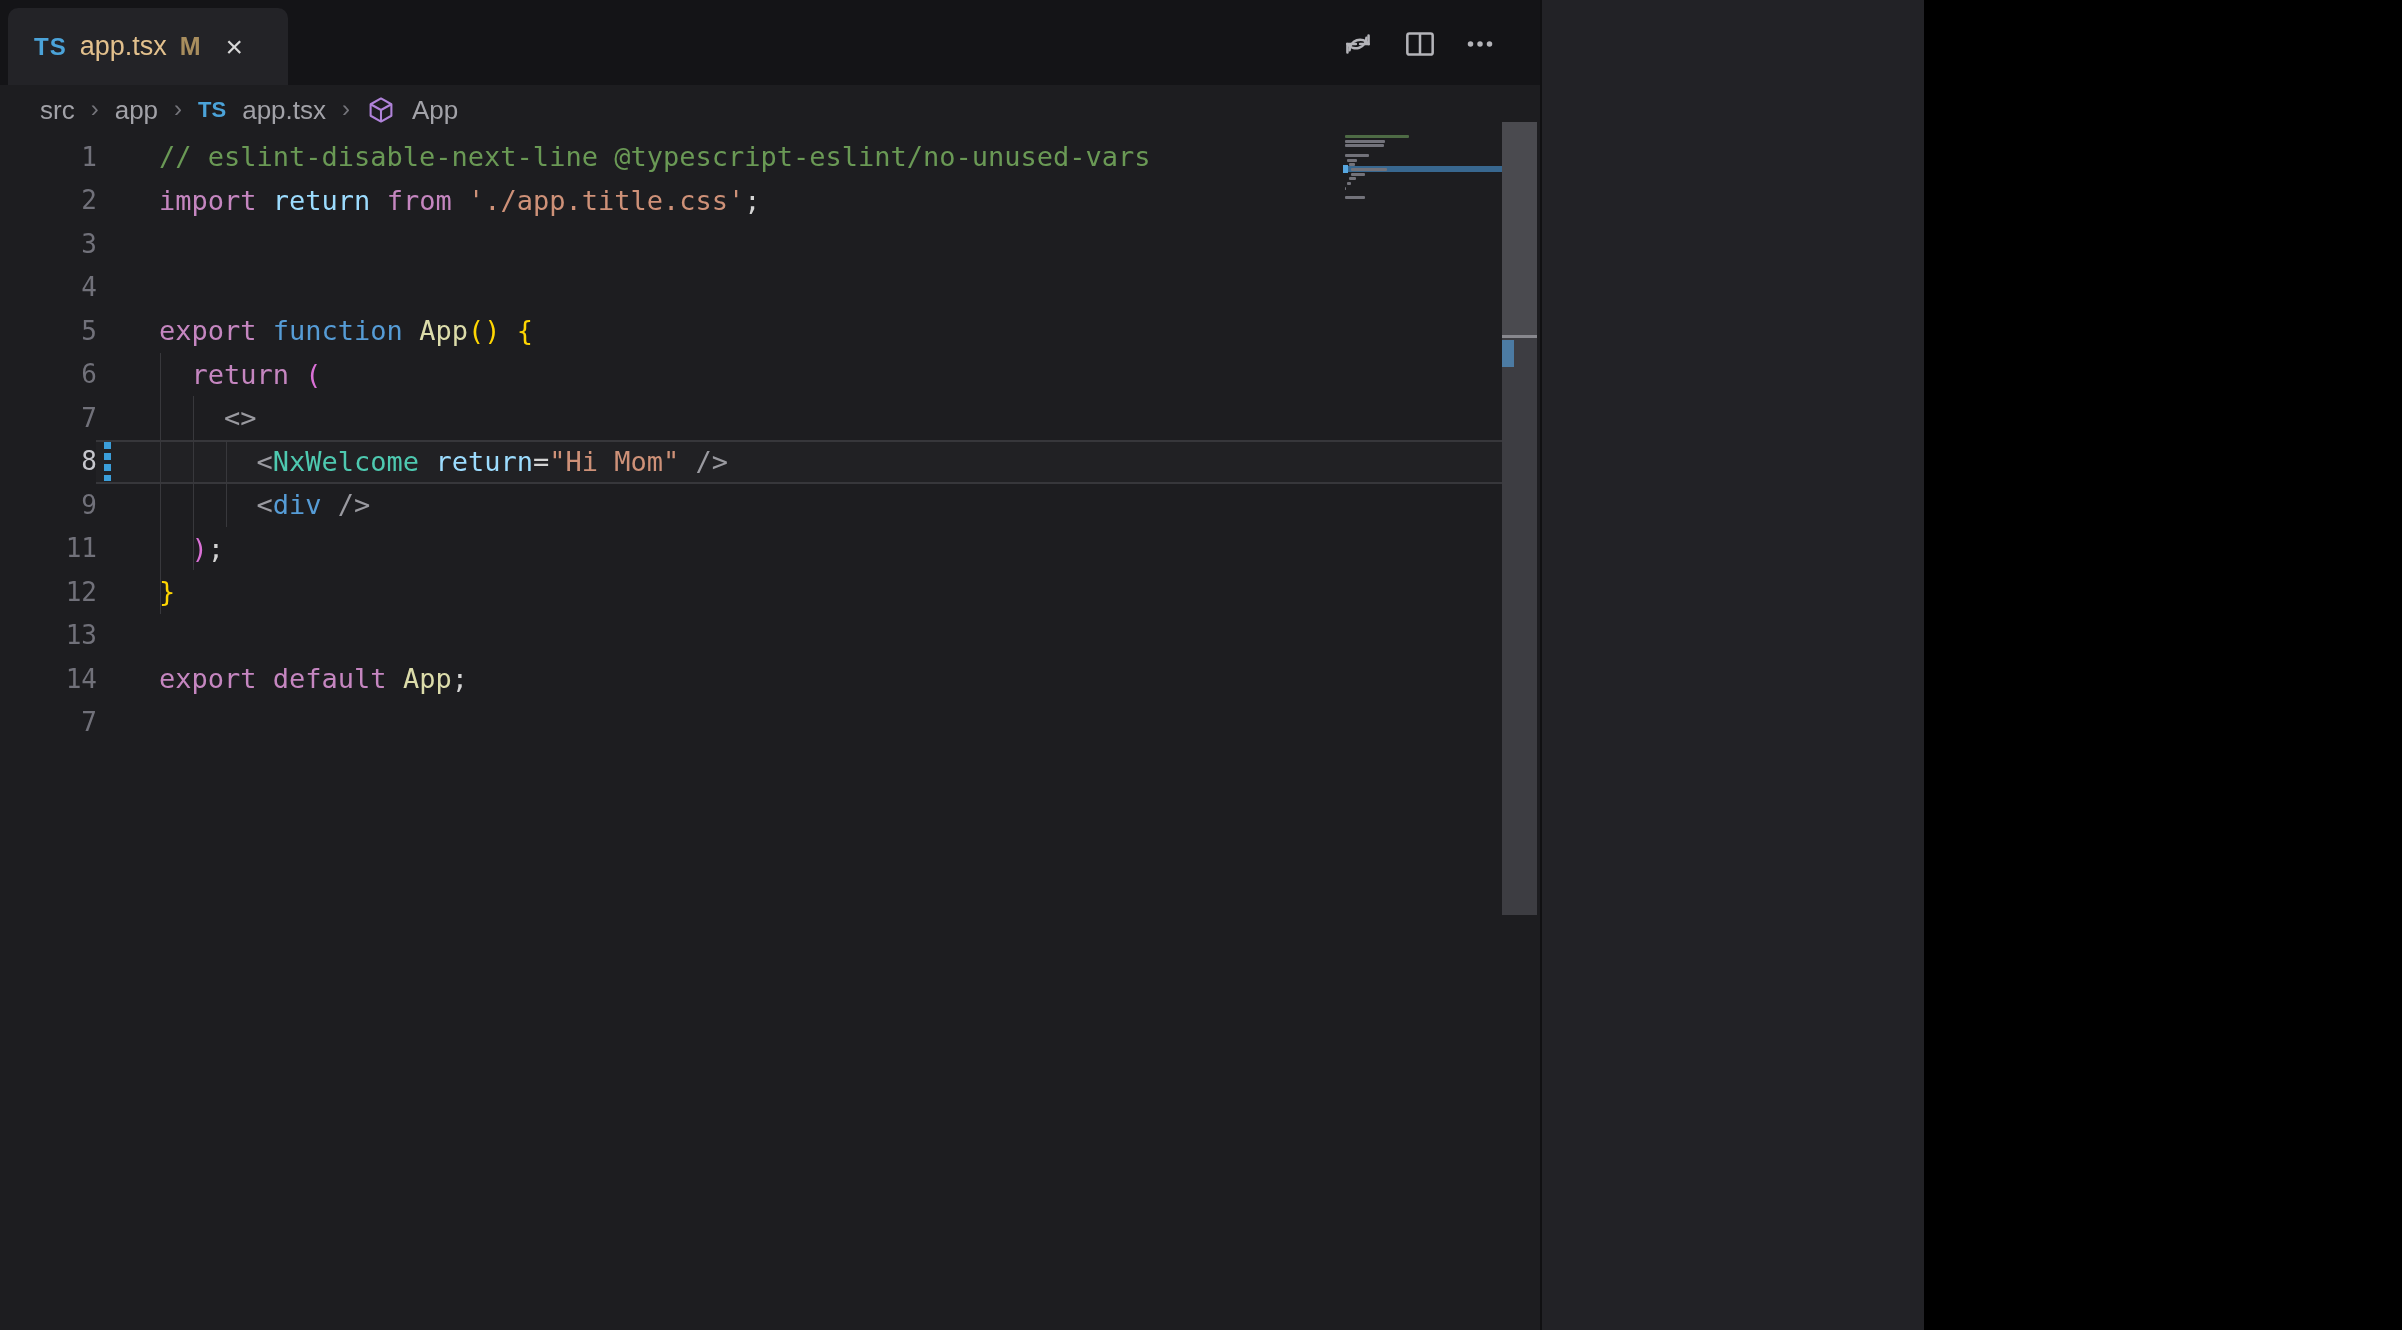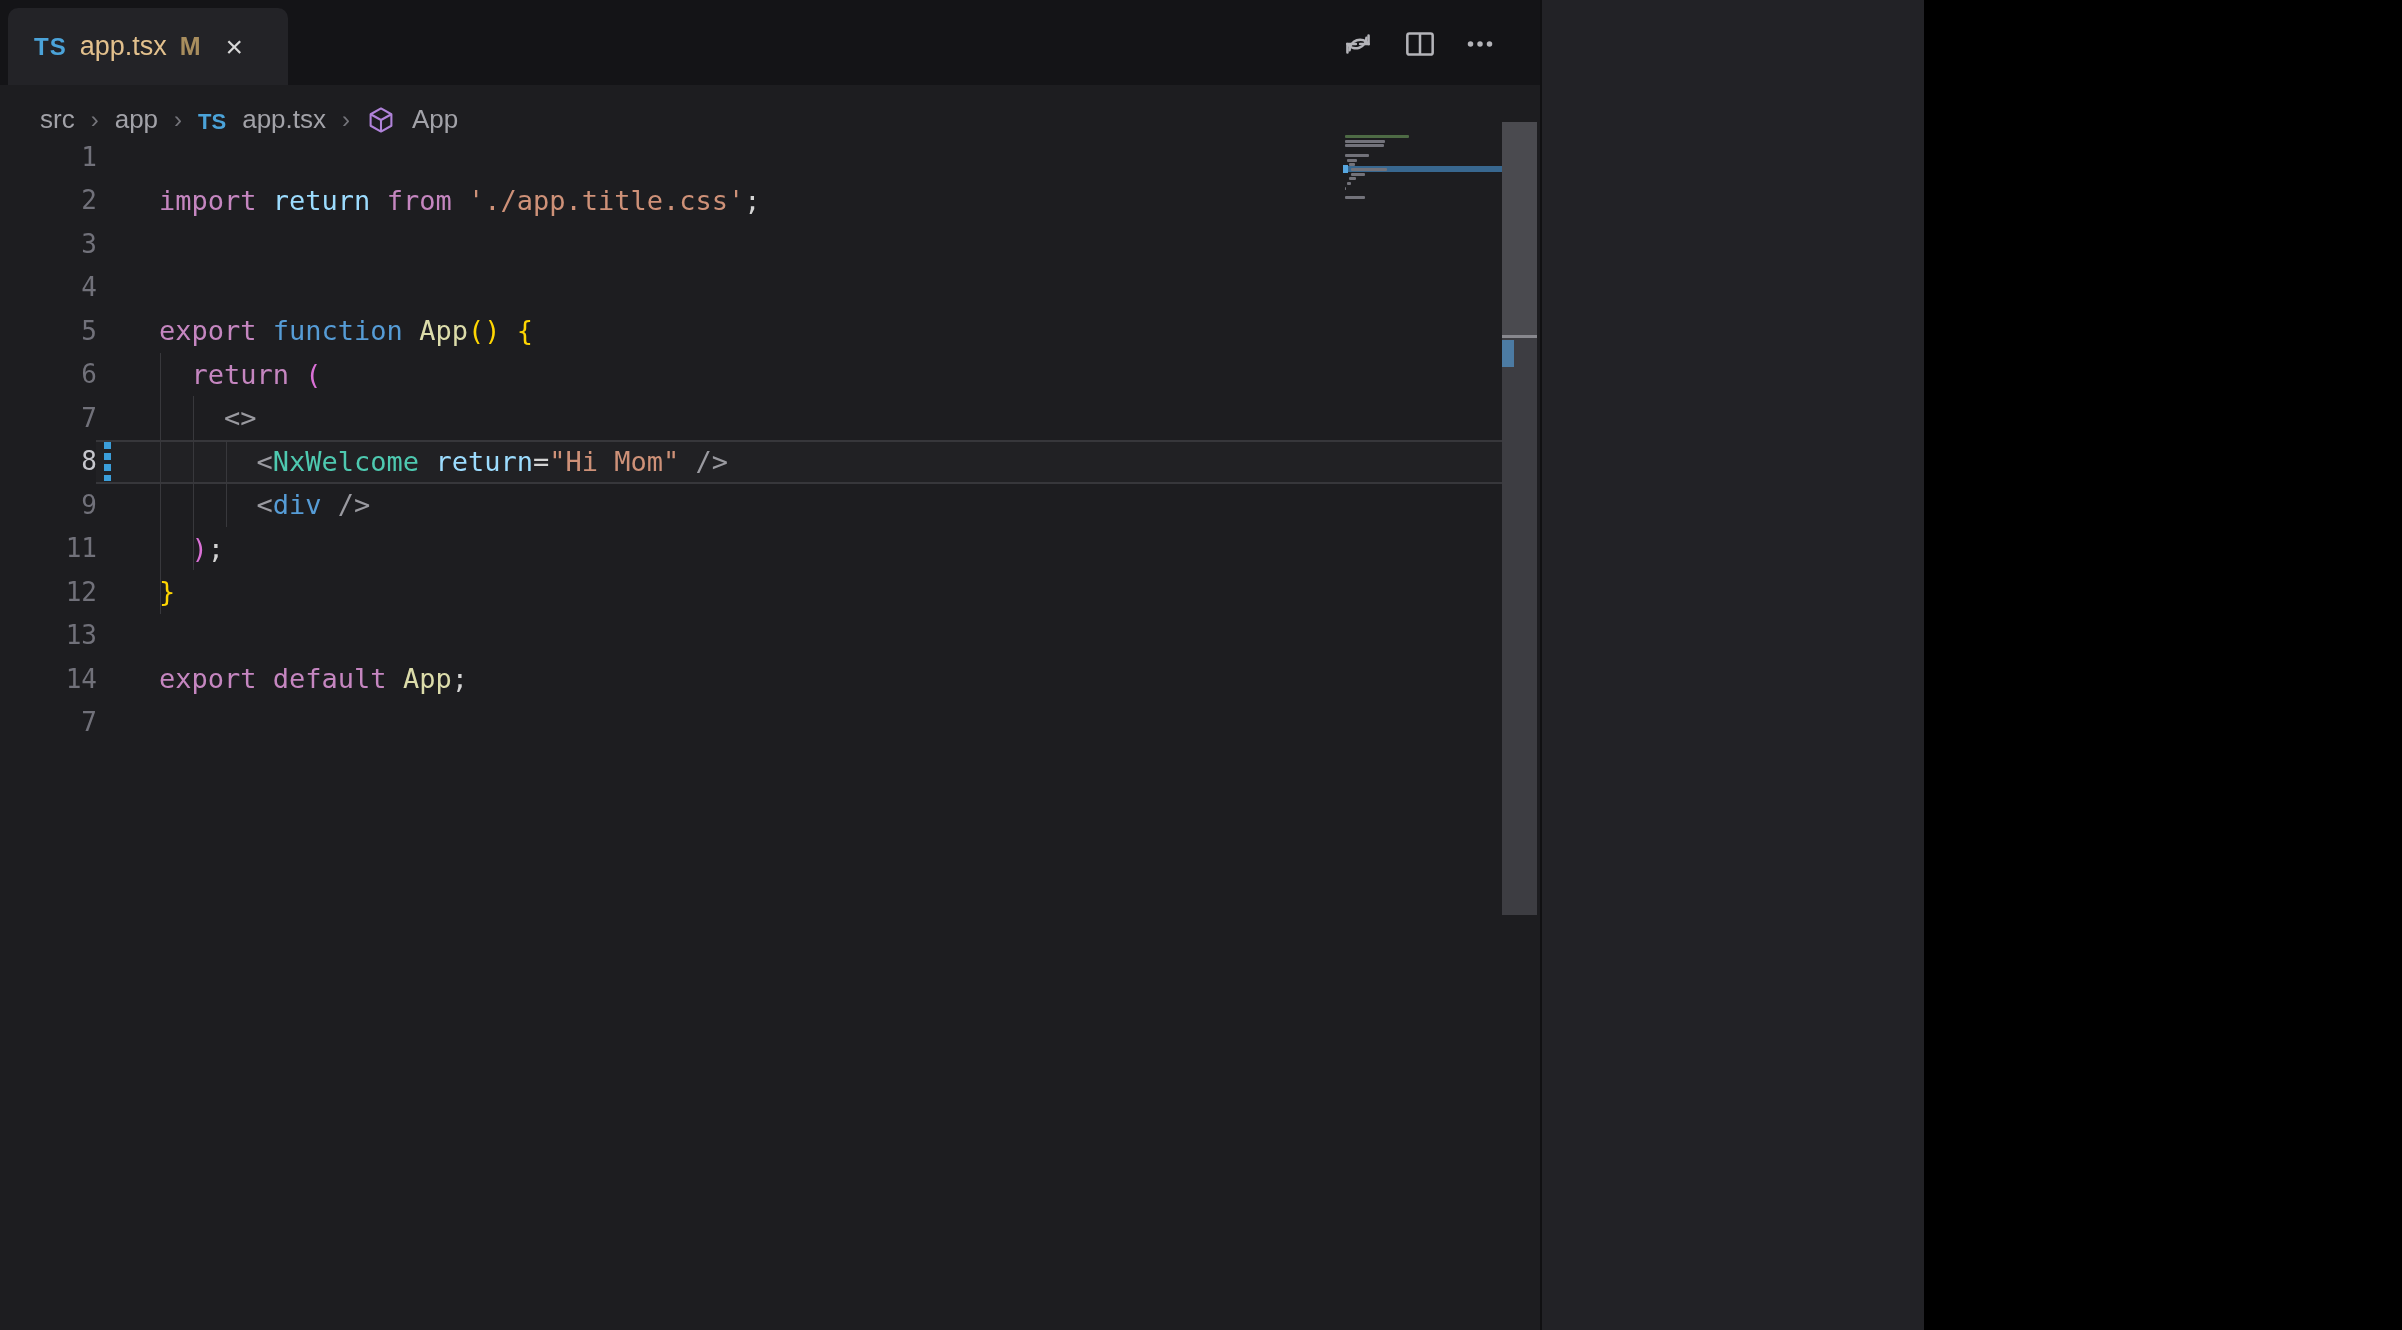--- a/index.html
+++ b/index.html
@@ -13,21 +13,21 @@
   #tab-active{left:8px;top:8px;width:280px;height:77px;background:#232327;
               border-radius:10px 10px 0 0;display:flex;align-items:center;
               gap:13px;padding-left:26px;box-sizing:border-box;}
   .ts-badge{color:#4ba3d9;font-weight:bold;font-size:24px;letter-spacing:1px;}
   #tab-title{color:#e2c08d;font-size:27px;}
   #tab-modified{color:#a98e5e;font-size:25px;font-weight:bold;}
   #tab-close{color:#d8d8d8;font-size:30px;margin-left:12px;line-height:1;}
   .toolbar-icon{width:40px;height:40px;top:24px;color:#b4b4b9;display:flex;
                 align-items:center;justify-content:center;}
   #breadcrumb{left:0;top:85px;width:1540px;height:50px;display:flex;
-              align-items:flex-end;padding-left:40px;box-sizing:border-box;
+              align-items:center;padding-left:40px;box-sizing:border-box;
               gap:16px;font-size:26px;color:#a2a2a8;}
   .crumb-sep{color:#74747a;font-size:24px;transform:translateY(-1px);}
   .crumb-ts{color:#4ba3d9;font-weight:bold;font-size:22px;}
 
   #code-lines{left:0;top:135px;width:1502px;}
   .code-row{display:flex;height:43.5px;align-items:center;position:relative;}
   .gutter{width:97px;text-align:right;color:#71717a;flex:0 0 97px;
           font-family:"DejaVu Sans Mono",monospace;font-size:26px;}
   .code-text{margin-left:62px;font-family:"DejaVu Sans Mono",monospace;
              font-size:27px;white-space:pre;}
@@ -126,20 +126,21 @@
     <div id="current-line" class="abs"></div>
     <div id="modified-bar" class="abs"></div>
 
     <div class="indent-guide abs" style="left:160px;top:352.5px;height:261px"></div>
     <div class="indent-guide abs" style="left:193px;top:396px;height:174px"></div>
     <div class="indent-guide abs" style="left:226px;top:439.5px;height:87px"></div>
 
     <div id="code-lines" class="abs">
         <div class="code-row">
           <span class="gutter">1</span>
+          <span class="code-text"><span class="tk-com">// eslint-disable-next-line @typescript-eslint/no-unused-vars</span></span>
         </div>
         <div class="code-row">
           <span class="gutter">2</span>
           <span class="code-text"><span class="tk-kw">import</span><span class="tk-pl"> </span><span class="tk-var">return</span><span class="tk-pl"> </span><span class="tk-kw">from</span><span class="tk-pl"> </span><span class="tk-str">'./app.title.css'</span><span class="tk-pl">;</span></span>
         </div>
         <div class="code-row">
           <span class="gutter">3</span>
         </div>
         <div class="code-row">
           <span class="gutter">4</span>

